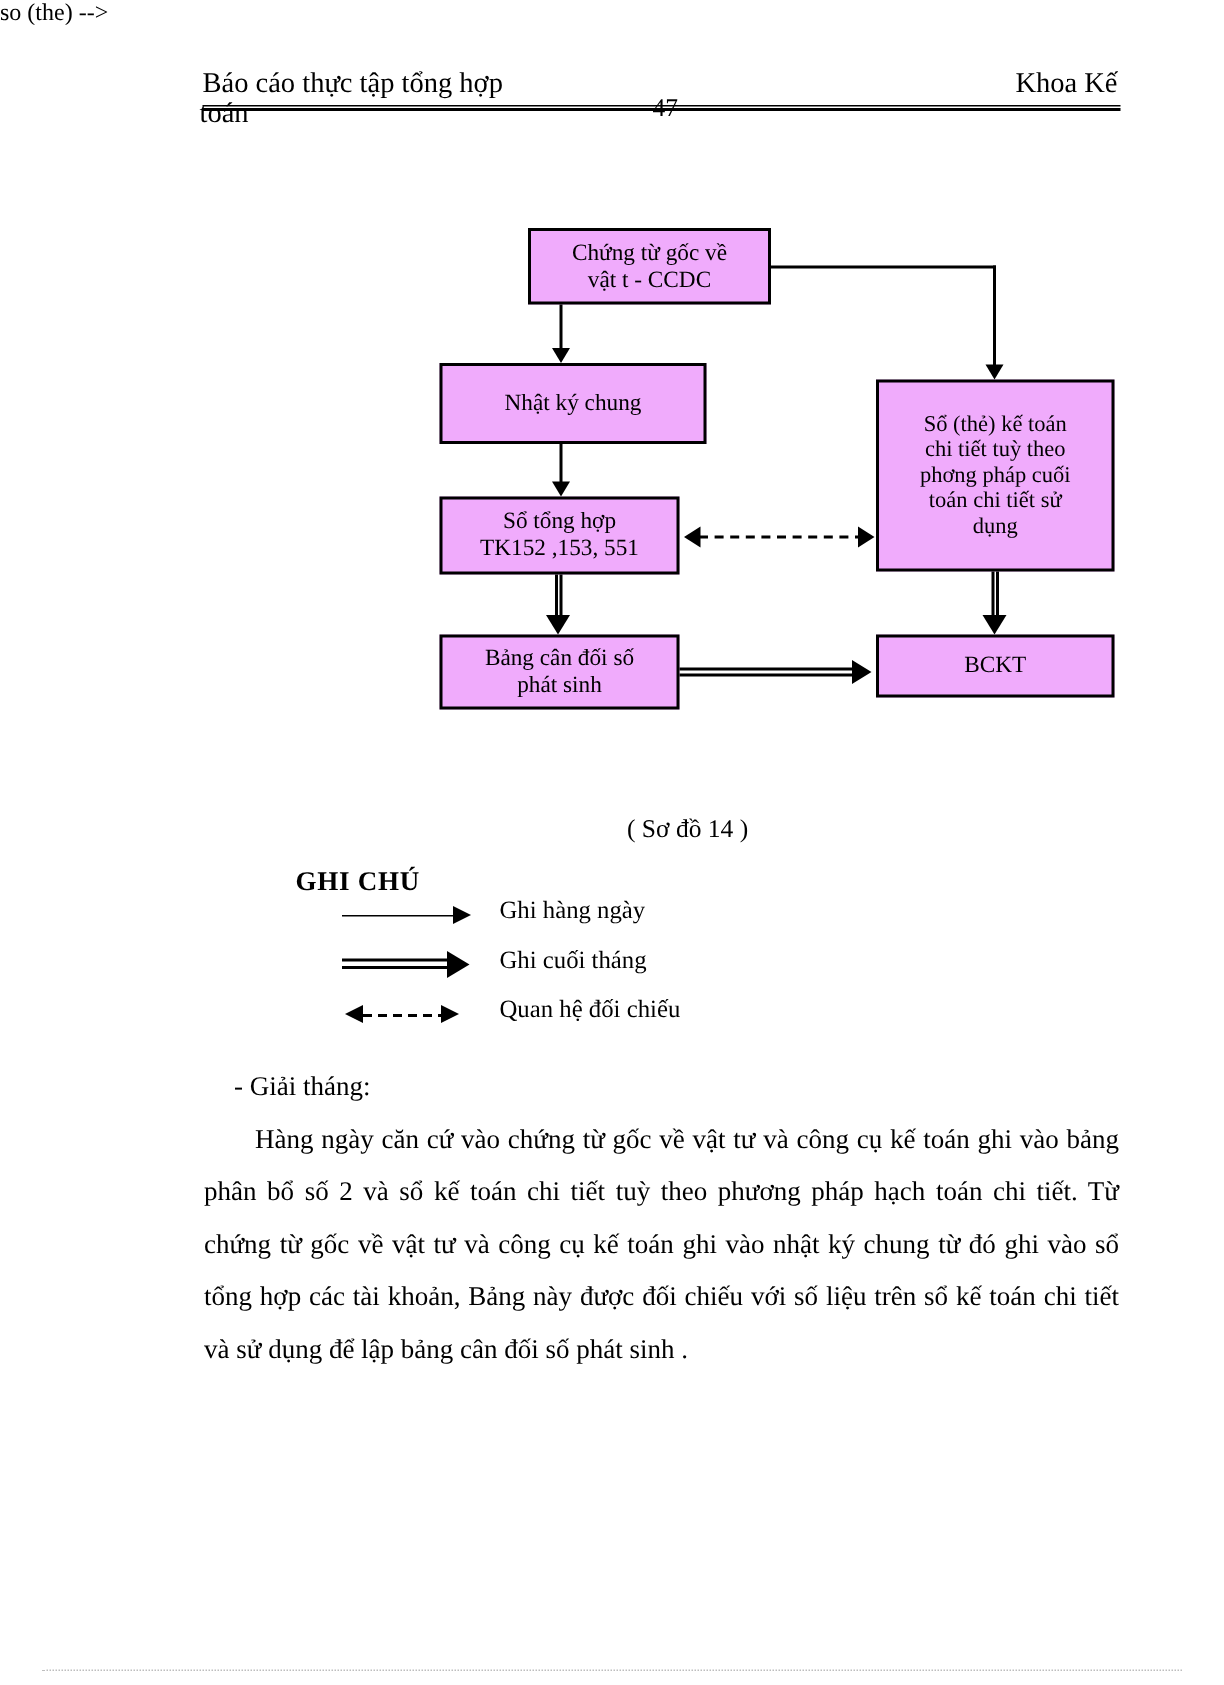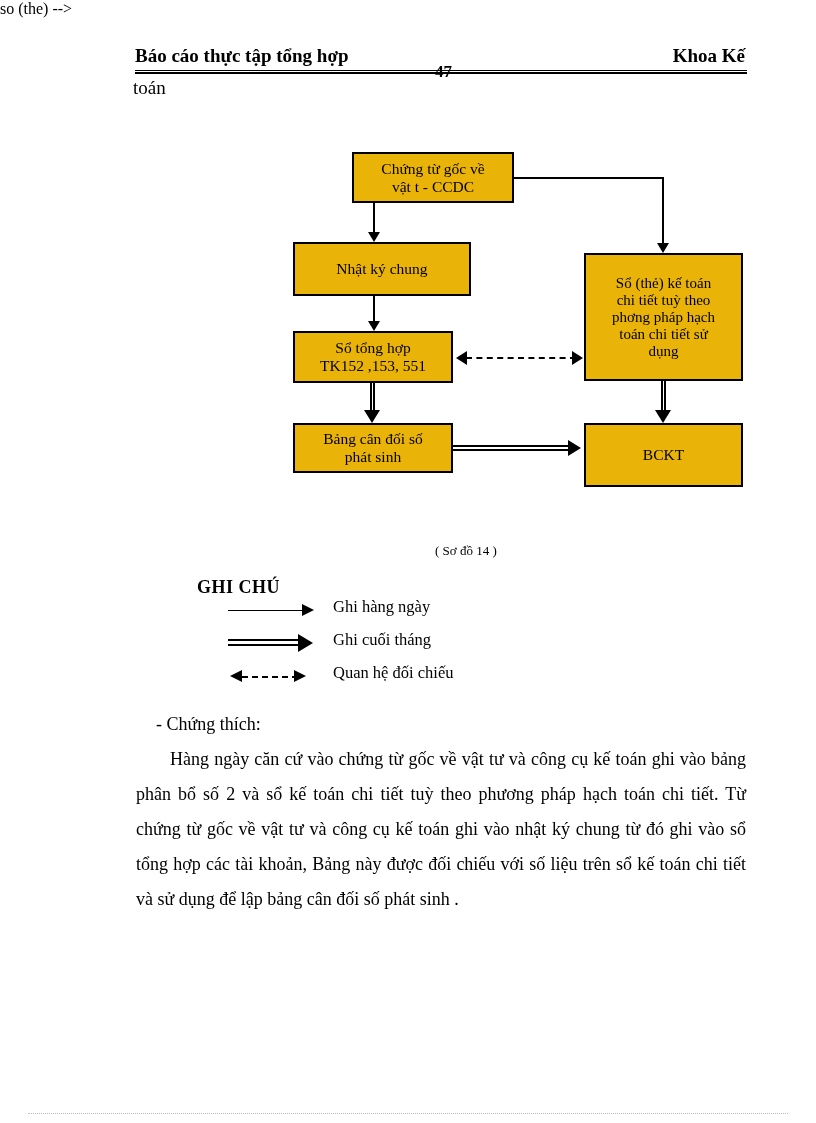--- a/index.html
+++ b/index.html
@@ -16,21 +16,20 @@
     overflow: hidden;
   }
 
   
   .page-header {
     position: absolute;
     left: 135px;
     top: 44px;
     width: 610px;
     height: 26px;
-    font-weight: bold;
   }
   .page-header .hdr-left {
     position: absolute;
     left: 0;
     top: 0;
     font-size: 19px;
     line-height: 24px;
     white-space: nowrap;
   }
   .page-header .hdr-page {
@@ -61,55 +60,55 @@
     position: absolute;
     left: 135px;
     top: 70px;
     width: 612px;
     height: 0;
     border-top: 1px solid #000;
   }
   .header-cont {
     position: absolute;
     left: 133px;
-    top: 76px;
+    top: 64px;
     font-size: 19px;
     line-height: 24px;
   }
 
   
   .diagram {
     position: absolute;
     left: 0;
     top: 0;
     width: 816px;
     height: 520px;
   }
   .node {
     position: absolute;
     border: 2px solid #000;
     box-sizing: border-box;
-    background: #eab308;
+    background: #f0abfc;
     display: flex;
     align-items: center;
     justify-content: center;
     text-align: center;
     font-size: 15.5px;
     line-height: 18px;
     padding: 2px 4px;
   }
   .node span { display: block; white-space: pre-line; }
 
   #node-chungtu   { left: 352px; top: 152px; width: 162px; height: 51px; }
   #node-nhatky    { left: 293px; top: 242px; width: 178px; height: 54px; }
   #node-sotonghop { left: 293px; top: 331px; width: 160px; height: 52px; }
   #node-bangcandoi{ left: 293px; top: 423px; width: 160px; height: 50px; }
   #node-sothe     { left: 584px; top: 253px; width: 159px; height: 128px;
                     font-size: 15px; line-height: 17px; }
-  #node-bckt      { left: 584px; top: 423px; width: 159px; height: 64px; }
+  #node-bckt      { left: 584px; top: 423px; width: 159px; height: 42px; }
 
   
   .ln { position: absolute; background: #000; }
   .ln-h { height: 2px; }
   .ln-v { width: 2px; }
 
   
   .arrow-down {
     position: absolute;
     width: 0; height: 0;
@@ -166,22 +165,21 @@
     border-top: 7px solid transparent;
     border-bottom: 7px solid transparent;
     border-left: 11px solid #000;
   }
 
   
   .caption {
     position: absolute;
     left: 418px;
     top: 543px;
-    font-size: 13px;
-    margin-left: 17px;
+    font-size: 17px;
   }
   .legend-title {
     position: absolute;
     left: 197px;
     top: 577px;
     font-size: 18px;
     font-weight: bold;
     letter-spacing: 0.5px;
   }
   .legend-row { position: absolute; left: 228px; height: 26px; }
@@ -286,21 +284,21 @@
     <span>Sổ tổng hợp
 TK152 ,153, 551</span>
   </div>
   <div class="node" id="node-bangcandoi">
     <span>Bảng cân đối số
 phát sinh</span>
   </div>
   <div class="node" id="node-sothe">
     <span>Sổ (thẻ) kế toán
 chi tiết tuỳ theo
-phơng   pháp hạch
+phơng   pháp cuối
 toán chi tiết sử
 dụng</span>
   </div>
   <div class="node" id="node-bckt">
     <span>BCKT</span>
   </div>
 
   
   <div class="ln ln-v" style="left:373px; top:203px; height:31px;"></div>
   <div class="arrow-down" style="left:368px; top:232px;"></div>
@@ -349,17 +347,17 @@
 </div>
 
 <div class="legend-row" id="legend-row-2">
   <span class="lg-arrow-dash-l"></span>
   <span class="lg-line-dash"></span>
   <span class="lg-arrow-dash-r"></span>
   <span class="legend-label">Quan hệ đối chiếu</span>
 </div>
 
 <div class="body-copy">
-  <p class="lead">- Chứng thích:</p>
+  <p class="lead">- Giải tháng:</p>
   <p class="indent">Hàng ngày căn cứ vào chứng từ gốc về vật tư và công cụ kế toán ghi vào bảng phân bổ số 2 và sổ kế toán chi tiết tuỳ theo phương pháp hạch toán chi tiết. Từ chứng từ gốc về vật tư và công cụ kế toán ghi vào nhật ký chung từ đó ghi vào sổ tổng hợp các tài khoản, Bảng này được đối chiếu với số liệu trên sổ kế toán chi tiết và sử dụng để lập bảng cân đối số phát sinh .</p>
 </div>
 
 <div class="footer-rule"></div>
 
 </body></html>

